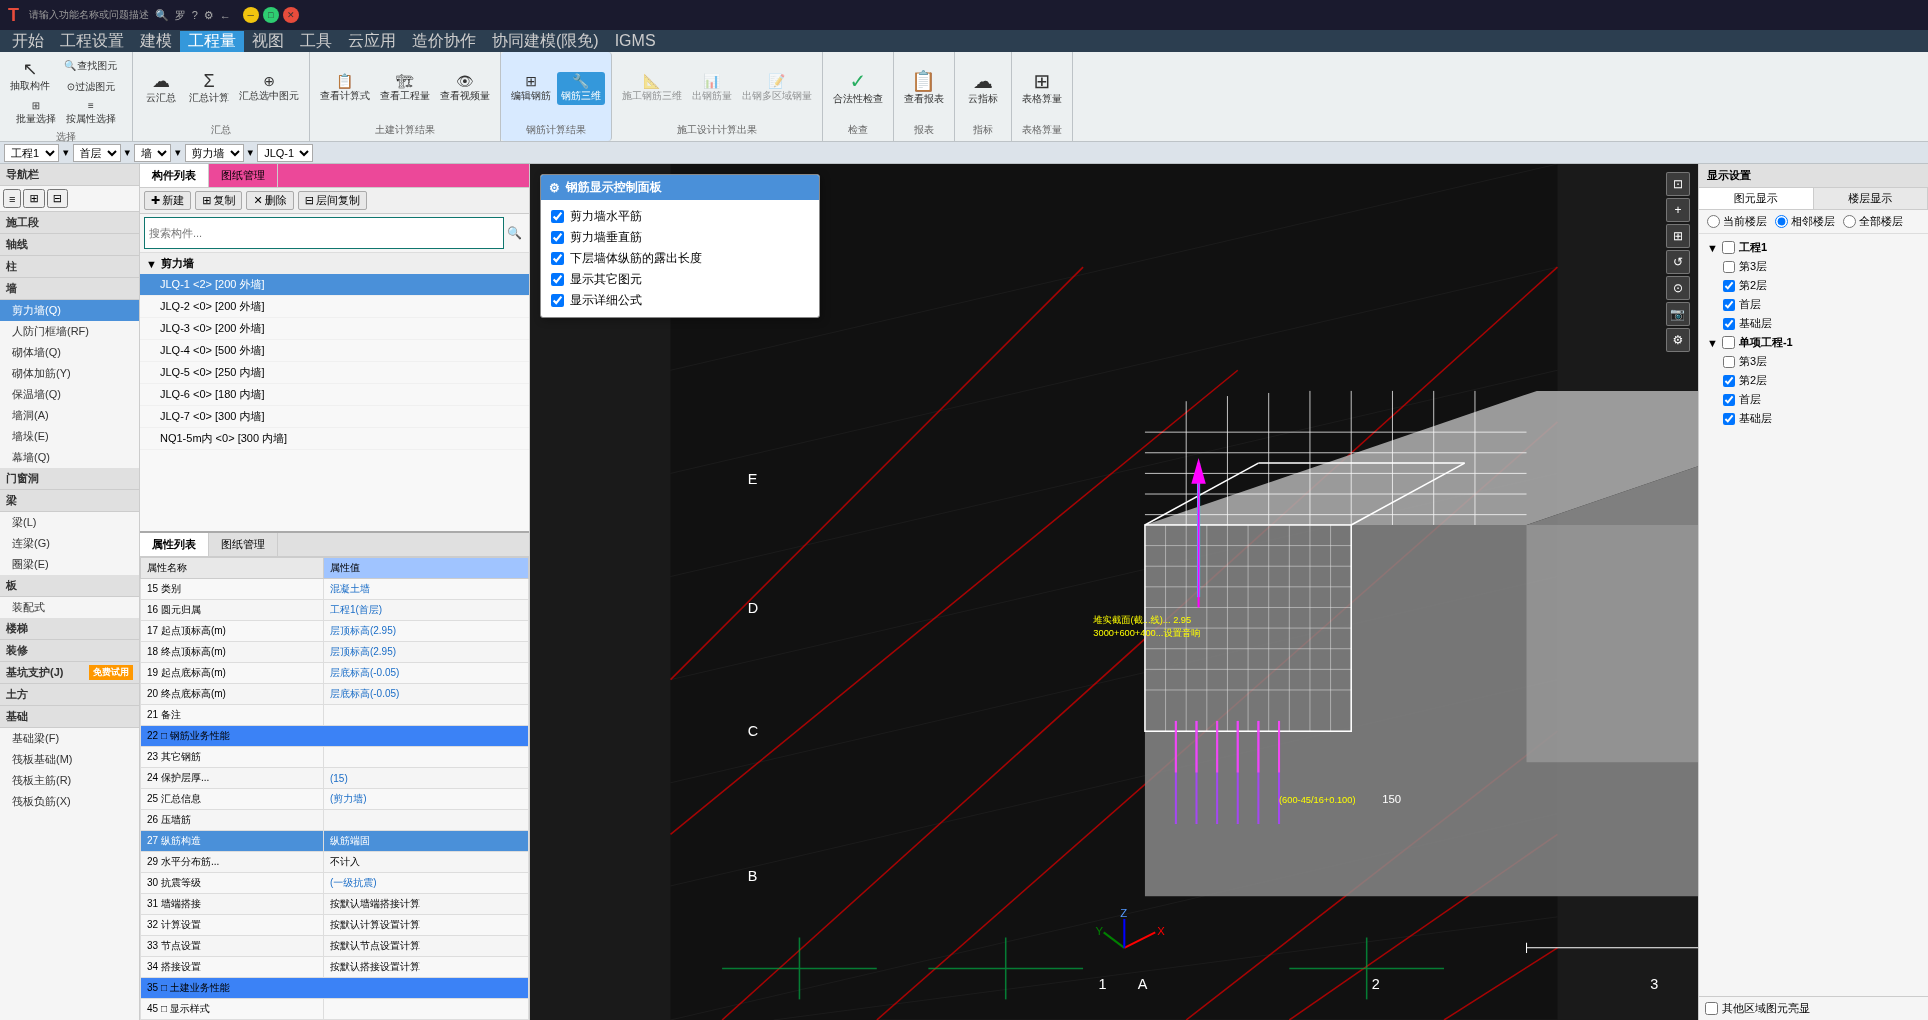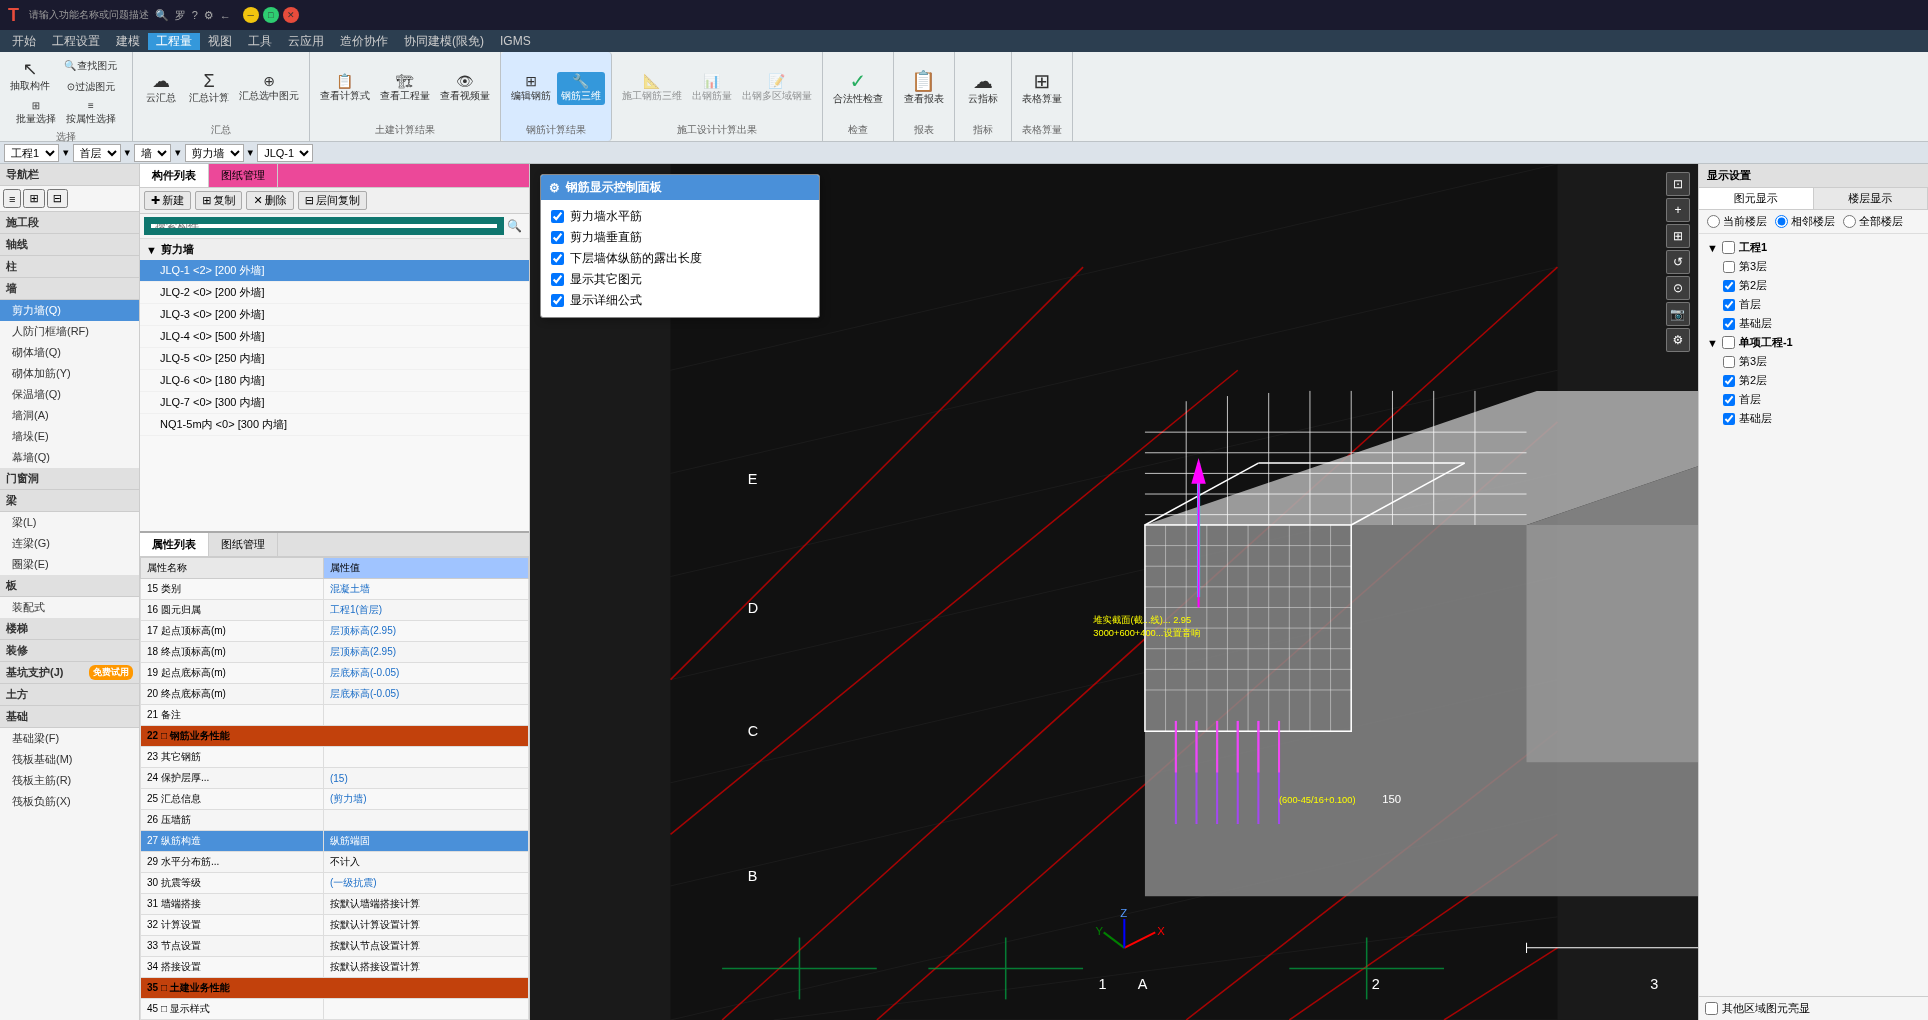--- a/index.html
+++ b/index.html
@@ -9,21 +9,21 @@
     #titlebar { height: 30px; background: #1a1a2e; display: flex; align-items: center; padding: 0 8px; color: #ccc; font-size: 11px; }
     #titlebar .logo { color: #e74c3c; font-size: 18px; font-weight: bold; margin-right: 10px; }
     #titlebar .win-btns { display: flex; gap: 4px; }
     #titlebar .win-btn { width: 16px; height: 16px; border-radius: 50%; display: flex; align-items: center; justify-content: center; font-size: 9px; cursor: pointer; color: #333; }
     #titlebar .win-btn.min { background: #f1c40f; }
     #titlebar .win-btn.max { background: #2ecc71; }
     #titlebar .win-btn.close { background: #e74c3c; }
 
     
     #menubar { height: 22px; background: #2c3e50; display: flex; align-items: center; padding: 0 4px; }
-    #menubar span { color: #ccc; font-size: 12px; padding: 0 8px; cursor: pointer; }
+    #menubar span { color: #ccc; font-size: 16px; padding: 0 8px; cursor: pointer; }
 
     
     #toolbar { height: 90px; background: #ecf0f1; border-bottom: 1px solid #bdc3c7; display: flex; align-items: stretch; }
     .toolbar-section { display: flex; flex-direction: column; align-items: center; border-right: 1px solid #bdc3c7; padding: 4px 6px; }
     .toolbar-section-label { font-size: 10px; color: #666; margin-top: 2px; text-align: center; }
     .toolbar-row { display: flex; align-items: center; gap: 2px; flex: 1; }
     .tb-btn { display: flex; flex-direction: column; align-items: center; justify-content: center; padding: 2px 4px; cursor: pointer; border-radius: 3px; min-width: 44px; font-size: 10px; color: #333; }
     .tb-btn.active { background: #3498db; color: white; }
     .tb-btn .icon { font-size: 18px; line-height: 1; }
     .tb-btn-label { font-size: 10px; margin-top: 1px; text-align: center; white-space: nowrap; }
@@ -33,47 +33,47 @@
 
     
     #filterbar { height: 22px; background: #dce3ea; border-bottom: 1px solid #bdc3c7; display: flex; align-items: center; padding: 0 4px; gap: 4px; font-size: 11px; }
     #filterbar select { font-size: 11px; height: 18px; border: 1px solid #aaa; background: white; padding: 0 2px; }
 
     
     #sidebar { width: 140px; background: #f5f5f5; border-right: 1px solid #ccc; overflow-y: auto; display: flex; flex-direction: column; }
     .sidebar-section-title { background: #e0e0e0; padding: 3px 6px; font-size: 11px; font-weight: bold; color: #333; border-bottom: 1px solid #ccc; }
     .sidebar-item { padding: 3px 12px; font-size: 11px; color: #333; cursor: pointer; display: flex; align-items: center; gap: 4px; }
     .sidebar-item.active { background: #4a90d9; color: white; }
-    .sidebar-free { background: #ff9800; color: white; font-size: 9px; padding: 1px 4px; border-radius: 6px; }
+    .sidebar-free { background: #ff9800; color: white; font-size: 9px; padding: 1px 4px; border-radius: 0; }
 
     
     #middle-panel { width: 390px; background: #f8f8f8; border-right: 1px solid #ccc; display: flex; flex-direction: column; }
     .panel-tabs { display: flex; background: #ec4899; border-bottom: 1px solid #ccc; }
     .panel-tab { padding: 4px 12px; font-size: 11px; cursor: pointer; border-right: 1px solid #ccc; }
     .panel-tab.active { background: white; font-weight: bold; }
     .panel-toolbar { display: flex; align-items: center; padding: 3px 4px; gap: 4px; background: #f0f0f0; border-bottom: 1px solid #ccc; }
     .panel-toolbar-btn { font-size: 11px; padding: 1px 6px; background: #e8e8e8; border: 1px solid #aaa; cursor: pointer; border-radius: 2px; display: flex; align-items: center; gap: 2px; }
     .search-box { display: flex; align-items: center; padding: 3px 4px; background: #f5f5f5; border-bottom: 1px solid #ddd; }
-    .search-box input { flex: 1; height: 18px; border: 7px solid #0f766e; font-size: 11px; padding: 0 4px; }
+    .search-box input { flex: 1; height: 32px; border: 1px solid #0f766e; font-size: 11px; padding: 0 4px; }
     .component-tree { overflow-y: auto; flex: 1; }
     .tree-group { font-weight: bold; padding: 3px 6px; font-size: 11px; cursor: pointer; background: #eee; display: flex; align-items: center; gap: 4px; }
     .tree-item { padding: 3px 20px; font-size: 11px; cursor: pointer; border-bottom: 1px solid #f0f0f0; }
     .tree-item.selected { background: #4a90d9; color: white; }
 
     
     #props-panel { display: flex; flex-direction: column; flex: 1; }
     .props-tabs { display: flex; background: #e0e0e0; border-bottom: 1px solid #ccc; }
     .props-tab { padding: 4px 12px; font-size: 11px; cursor: pointer; border-right: 1px solid #ccc; }
     .props-tab.active { background: white; font-weight: bold; }
     .props-table { width: 100%; border-collapse: collapse; font-size: 10px; }
     .props-table th { background: #e8e8e8; padding: 3px 6px; text-align: left; border: 1px solid #ccc; font-weight: normal; }
     .props-table td { padding: 3px 6px; border: 1px solid #ddd; }
     .props-table tr:nth-child(even) { background: #f5f5f5; }
     .props-table tr.selected { background: #4a90d9; color: white; }
-    .props-table tr.group-header td { background: #c2410c; font-weight: bold; }
+    .props-table tr.group-header td { background: #3b82f6; font-weight: normal; }
     .props-value { color: #1a6dc7; }
     .props-scroll { overflow-y: auto; flex: 1; }
 
     
     #viewport { flex: 1; background: #1a1a1a; position: relative; overflow: hidden; }
 
     
     #right-panel { width: 230px; background: #f5f5f5; border-left: 1px solid #ccc; display: flex; flex-direction: column; }
     .right-panel-header { padding: 4px 8px; background: #e0e0e0; border-bottom: 1px solid #ccc; font-size: 11px; font-weight: bold; }
     .right-panel-tabs { display: flex; border-bottom: 1px solid #ccc; }

